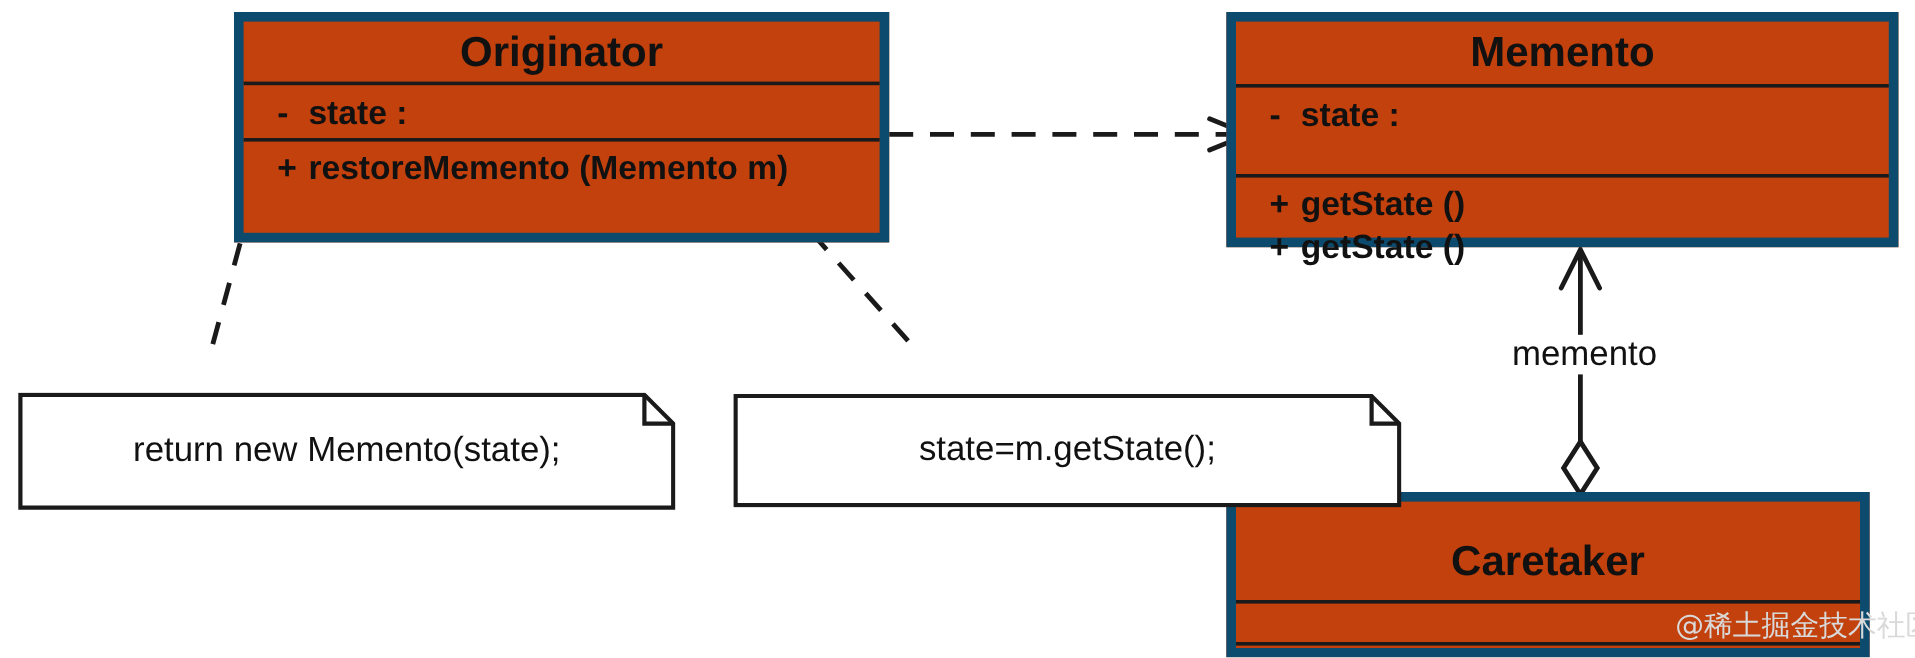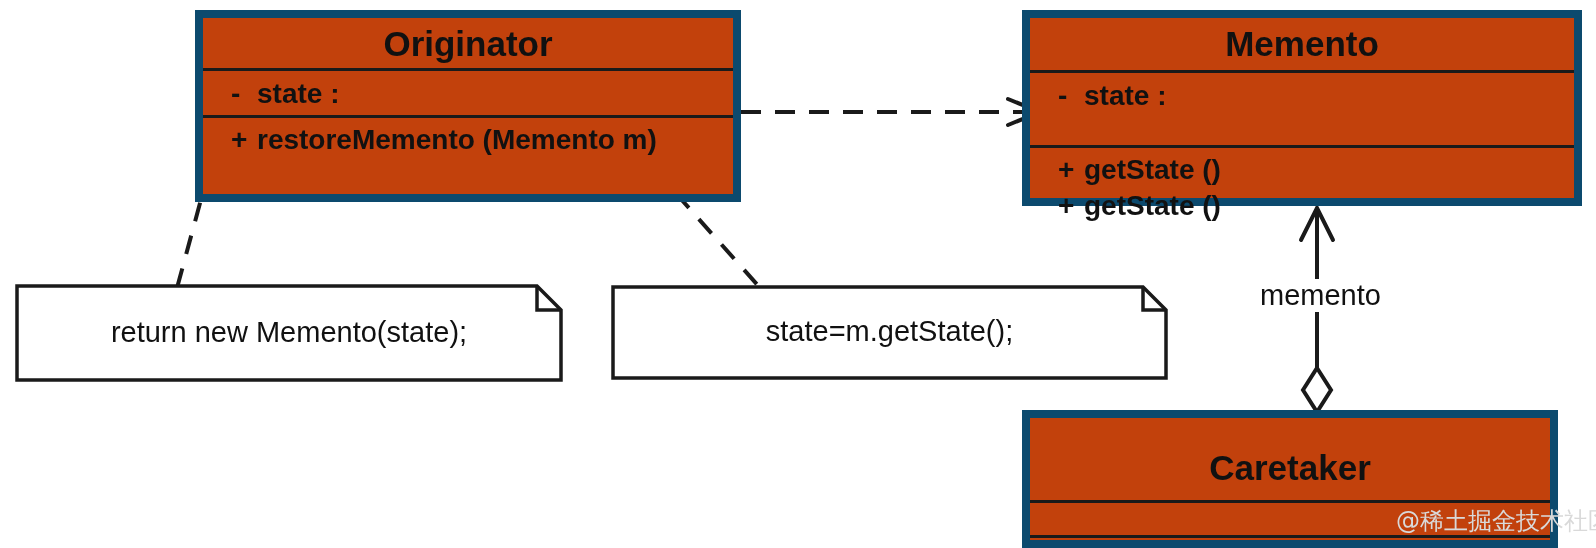--- a/index.html
+++ b/index.html
@@ -50,20 +50,21 @@
     white-space: nowrap;
     padding-left: 28px;
   }
   .member .vis {
     display: inline-block;
     width: 26px;
   }
   
   .uml-note {
     position: absolute;
+    margin-top: 43px;
   }
   .note-text {
     position: absolute;
     left: 0;
     right: 0;
     text-align: center;
     font-size: 29px;
     color: #111111;
     white-space: nowrap;
   }

